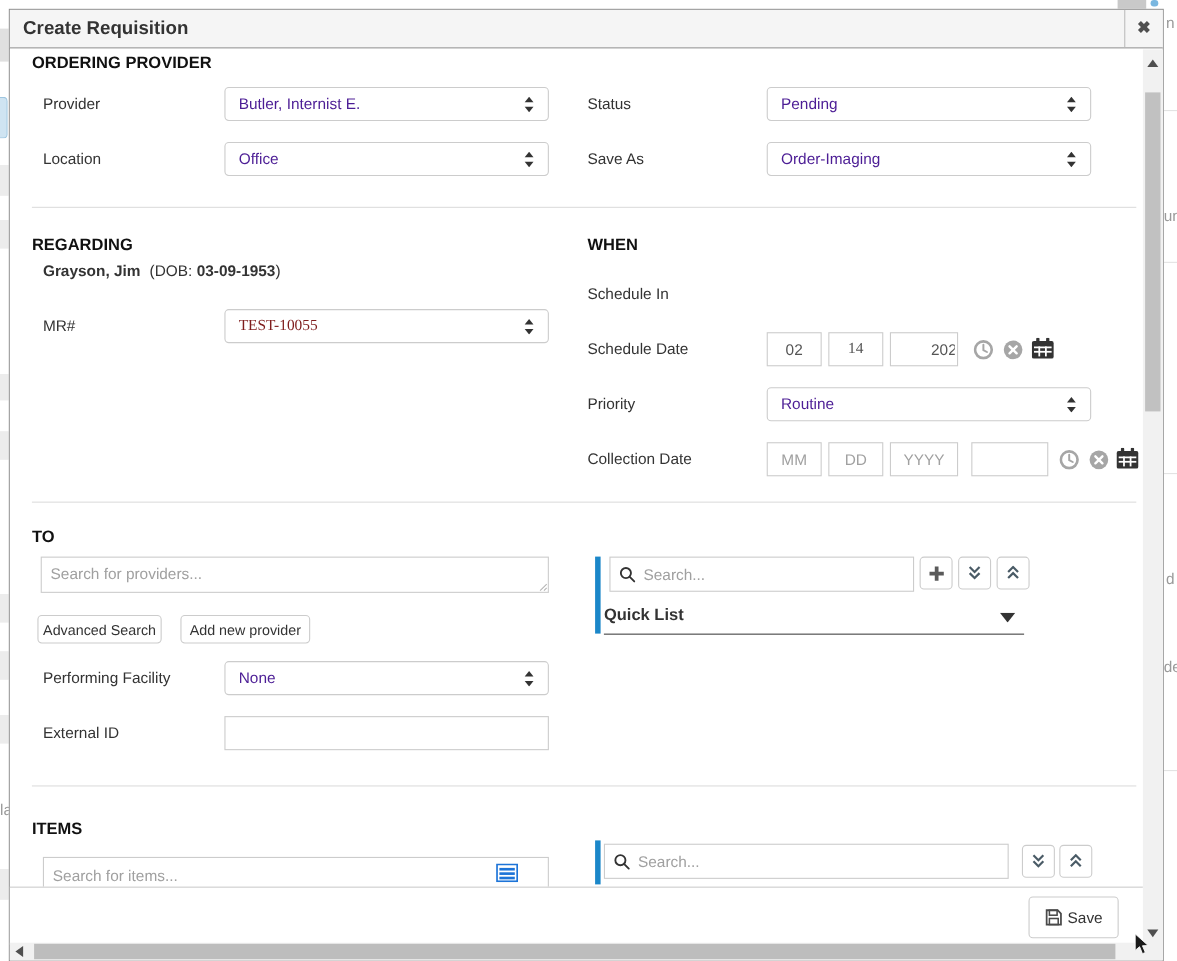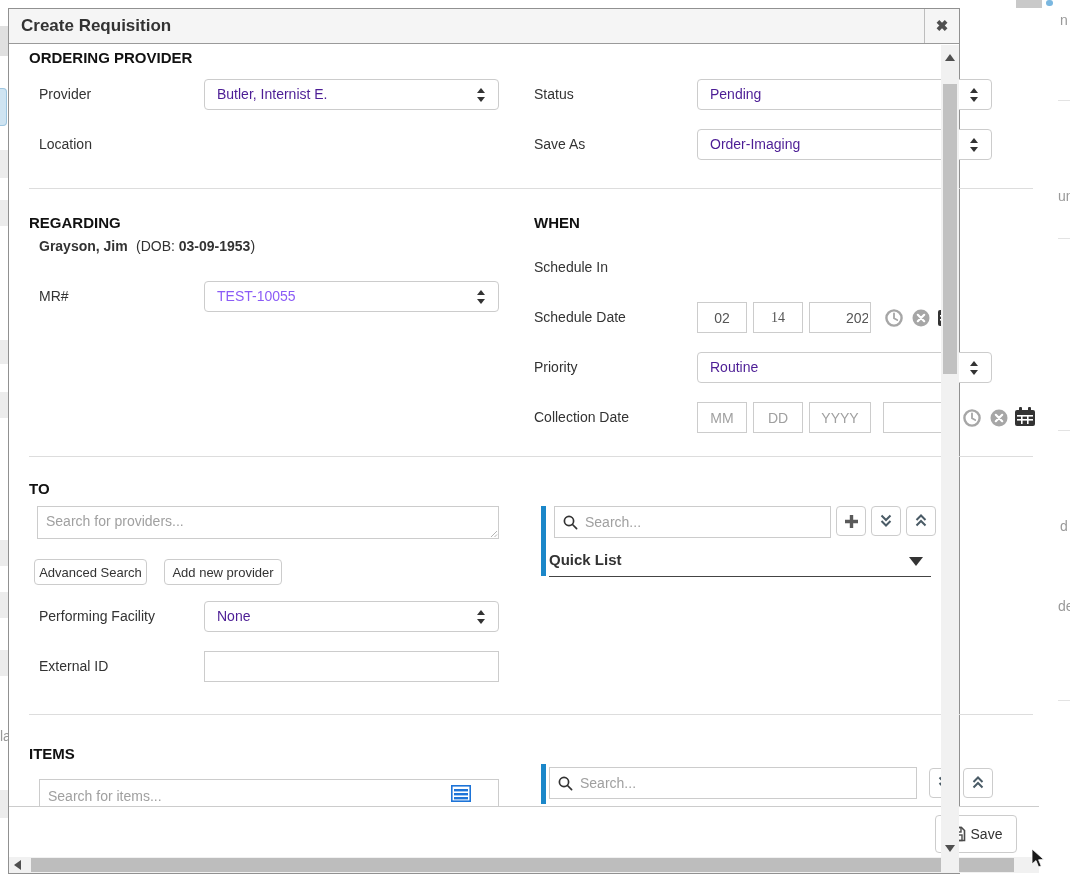--- a/index.html
+++ b/index.html
@@ -6,39 +6,39 @@
   :root { --accent:#1b87c9; }
   html,body { width:1070px; height:874px; overflow:hidden; background:#fff;
     font-family:"Liberation Sans", sans-serif; color:#333; }
   .abs { position:absolute; }
 
   
   .bg-frag { position:absolute; background:#ececec; }
   .bg-text { position:absolute; color:#9a9a9a; font-size:14px; }
 
   
-  .modal { position:absolute; left:8px; top:8px; width:952px; height:866px;
+  .modal { position:absolute; left:8px; top:8px; width:1050px; height:866px;
     background:#fff; border:1px solid #919191; }
   .modal-header { position:absolute; left:0; top:0; right:0; height:35px;
     background:#f5f5f5; border-bottom:1px solid #9a9a9a; }
   .modal-title { position:absolute; left:12px; top:0; line-height:34px;
     font-size:17px; font-weight:bold; color:#333; }
   .modal-close { position:absolute; right:0; top:0; width:35px; height:34px;
     border-left:1px solid #bdbdbd; text-align:center; line-height:34px;
     font-size:15px; font-weight:bold; color:#4f4f4f; cursor:pointer; }
   .modal-body { position:absolute; left:0; top:36px; right:0; bottom:0; background:#fff; }
 
   .sec-h { position:absolute; font-size:15px; font-weight:bold; color:#111; }
   .lbl { position:absolute; font-size:14px; color:#333; line-height:31px; white-space:nowrap; }
   .hrule { position:absolute; left:20px; width:1004px; height:0; border-top:1px solid #ddd; }
 
   .sel { position:absolute; height:31px; background:#fff; border:1px solid #ccc;
     border-radius:4px; cursor:pointer; }
   .sel-v { position:absolute; left:12px; top:0; line-height:29px; font-size:14px; color:#4c1d95; white-space:nowrap; }
-  .sel-v.muted { color:#8b5cf6; }
+  .sel-v.muted { color:#7f1d1d;font-family:Liberation Serif, serif; }
   .sel .caret { position:absolute; right:12px; top:8px; }
 
   .inp { position:absolute; height:31px; border:1px solid #ccc; border-radius:0;
     font-family:"Liberation Sans", sans-serif; font-size:14px; color:#555;
     padding:0 8px; background:#fff; outline:none; }
   .inp.center { text-align:center; padding:0 2px; }
   .inp::placeholder { color:#a0a0a0; }
   textarea.inp { resize:none; padding-top:6px; }
 
   .btn { position:absolute; background:#fff; border:1px solid #ccc; border-radius:4px;
@@ -116,20 +116,27 @@
     <div class="lbl" style="left:525px;top:34px">Status</div>
     <div class="sel" style="left:688px;top:34px;width:295px">
       <span class="sel-v">Pending</span>
       <svg class="caret" width="10" height="14" viewBox="0 0 10 14">
           <path d="M5 0 L9 5 H1 Z" fill="#333"></path>
           <path d="M5 14 L1 9 H9 Z" fill="#333"></path>
         </svg>
     </div>
 
     <div class="lbl" style="left:30px;top:84px">Location</div>
+    <div class="sel" style="left:195px;top:84px;width:295px">
+      <span class="sel-v">Office</span>
+      <svg class="caret" width="10" height="14" viewBox="0 0 10 14">
+          <path d="M5 0 L9 5 H1 Z" fill="#333"></path>
+          <path d="M5 14 L1 9 H9 Z" fill="#333"></path>
+        </svg>
+    </div>
     <div class="lbl" style="left:525px;top:84px">Save As</div>
     <div class="sel" style="left:688px;top:84px;width:295px">
       <span class="sel-v">Order-Imaging</span>
       <svg class="caret" width="10" height="14" viewBox="0 0 10 14">
           <path d="M5 0 L9 5 H1 Z" fill="#333"></path>
           <path d="M5 14 L1 9 H9 Z" fill="#333"></path>
         </svg>
     </div>
 
     <div class="hrule" style="top:143px"></div>

